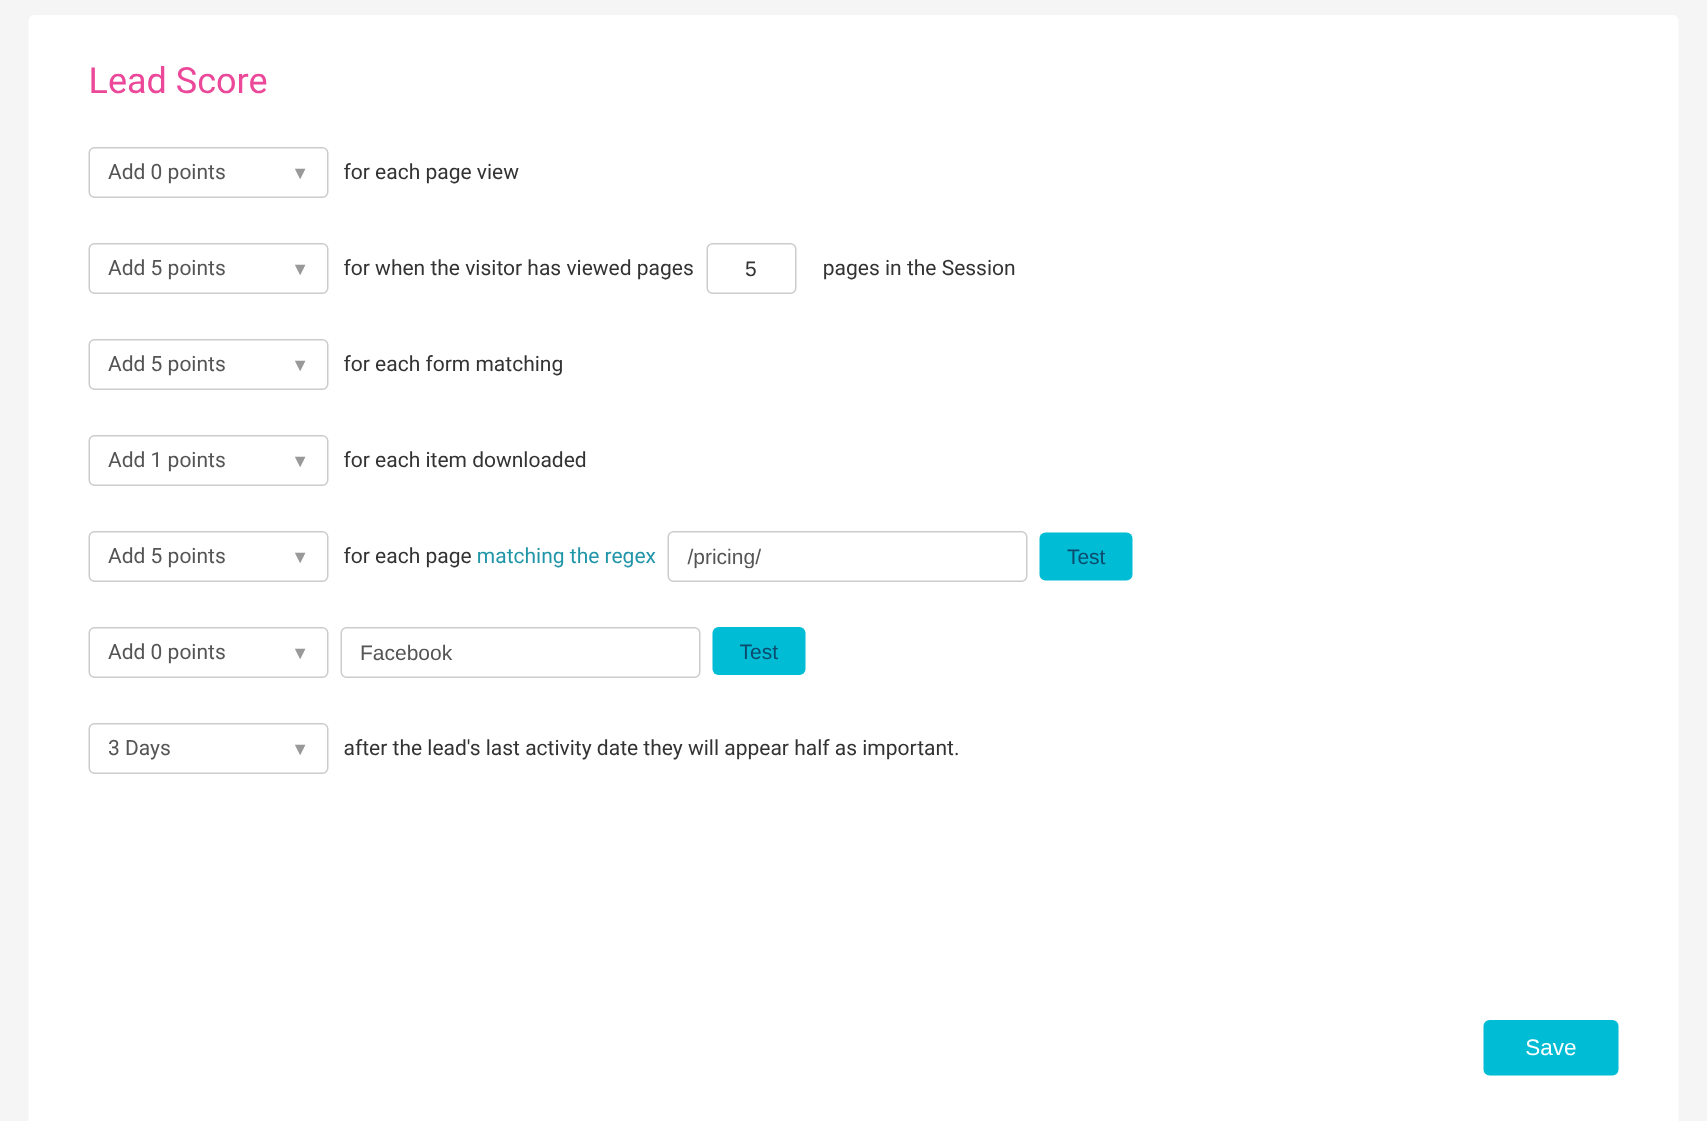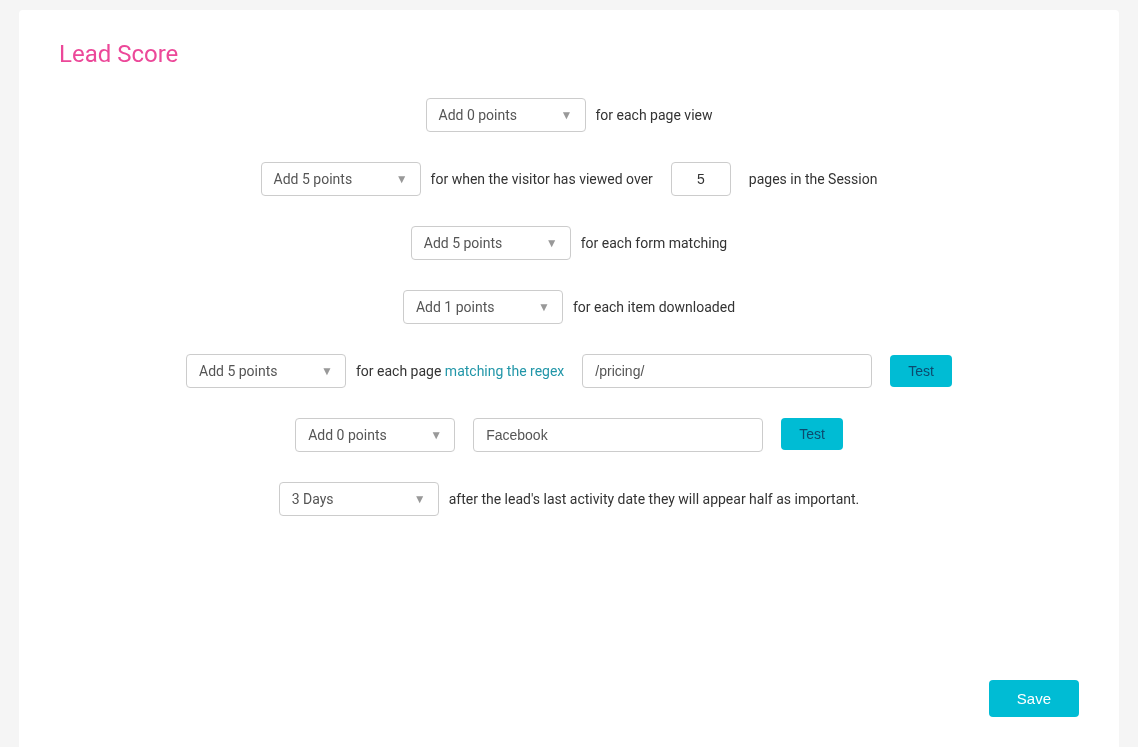--- a/index.html
+++ b/index.html
@@ -25,22 +25,20 @@
       font-size: 24px;
       font-weight: 400;
       color: #ec4899;
       margin-bottom: 30px;
     }
     .rule-row {
       display: flex;
       align-items: center;
       margin-bottom: 30px;
       flex-wrap: wrap;
-      gap: 10px;
-      justify-content: center;
     }
     .rule-row.multiline {
       align-items: flex-start;
     }
     .dropdown-select {
       display: flex;
       align-items: center;
       border: 1px solid #ccc;
       border-radius: 4px;
       padding: 8px 12px;
@@ -52,36 +50,37 @@
       font-size: 14px;
     }
     .dropdown-select .chevron {
       margin-left: 10px;
       color: #999;
       font-size: 12px;
     }
     .rule-text {
       color: #333;
       font-size: 14px;
+      margin-left: 10px;
     }
     .number-input {
       border: 1px solid #ccc;
       border-radius: 4px;
       padding: 8px 10px;
       width: 60px;
       text-align: center;
       font-size: 14px;
       color: #333;
       margin: 0 8px;
     }
     .text-input {
       border: 1px solid #ccc;
       border-radius: 4px;
       padding: 8px 12px;
-      width: 290px;
+      width: 240px;
       font-size: 14px;
       color: #555;
       margin: 0 8px;
     }
     .test-button {
       background: #00bcd4;
       color: #0c4a6e;
       border: none;
       border-radius: 4px;
       padding: 8px 18px;
@@ -113,21 +112,21 @@
       <span class="chevron">▼</span>
     </div>
     <span class="rule-text">for each page view</span>
   </div>
 
   <div class="rule-row">
     <div class="dropdown-select">
       <span>Add 5 points</span>
       <span class="chevron">▼</span>
     </div>
-    <span class="rule-text">for when the visitor has viewed over</span>
+    <span class="rule-text">for when the visitor has viewed pages</span>
     <input class="number-input" type="text" value="5" style="">
     <span class="rule-text">pages in the Session</span>
   </div>
 
   <div class="rule-row">
     <div class="dropdown-select">
       <span>Add 5 points</span>
       <span class="chevron">▼</span>
     </div>
     <span class="rule-text">for each form matching</span>

